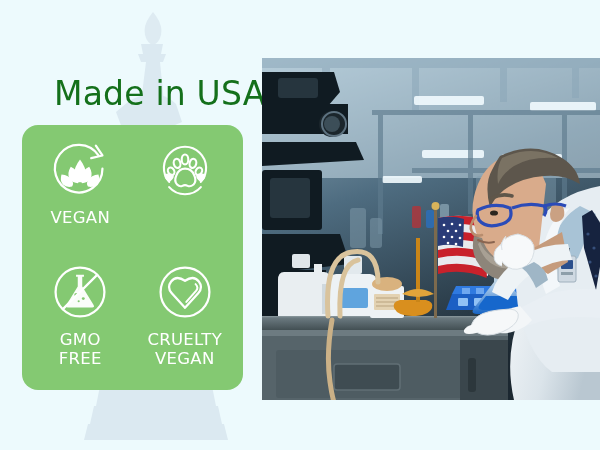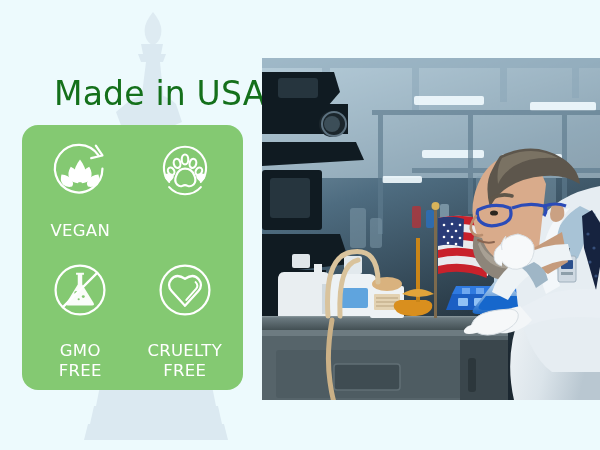--- a/index.html
+++ b/index.html
@@ -77,21 +77,21 @@
     justify-content: flex-start;
   }
 
   .badge-icon {
     width: 66px;
     height: 66px;
     display: block;
   }
 
   .badge-label {
-    margin-top: 18px;
+    margin-top: 5px;
     color: #ffffff;
     font-family: "DejaVu Sans", sans-serif;
     font-size: 16.5px;
     font-weight: 400;
     line-height: 1.18;
     text-align: center;
     letter-spacing: 0.3px;
     white-space: pre-line;
   }
 
@@ -214,21 +214,21 @@
 FREE</div>
       </div>
 
       <div class="badge">
         <svg class="badge-icon" viewBox="0 0 100 100">
           <circle cx="50" cy="50" r="37" fill="none" stroke="#ffffff" stroke-width="3.4"></circle>
           <path d="M50 74 L30 52 q-8 -9 -1 -18 q8 -10 21 -1 q13 -9 21 1 q7 9 -1 18z" fill="none" stroke="#ffffff" stroke-width="3.4" stroke-linejoin="round"></path>
           <path d="M66 38 q5 5 1 10 l-15 17" fill="none" stroke="#ffffff" stroke-width="3" stroke-linecap="round"></path>
         </svg>
         <div class="badge-label">CRUELTY
-FREE</div>
+VEGAN</div>
       </div>
 
     </div>
   </div>
 
   <div class="photo">
     <svg width="338" height="342" viewBox="0 0 338 342">
       <defs>
         <linearGradient id="bgGrad" x1="0" y1="0" x2="0.3" y2="1">
           <stop offset="0" stop-color="#9fb9c8"></stop>

